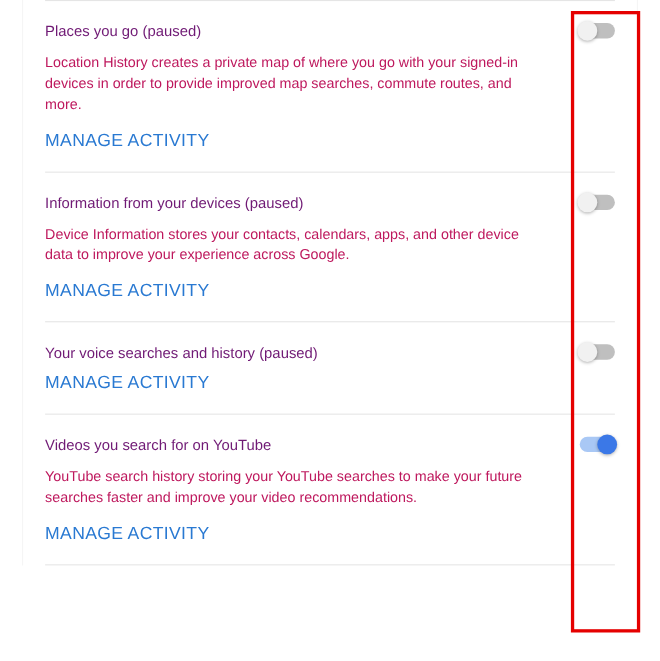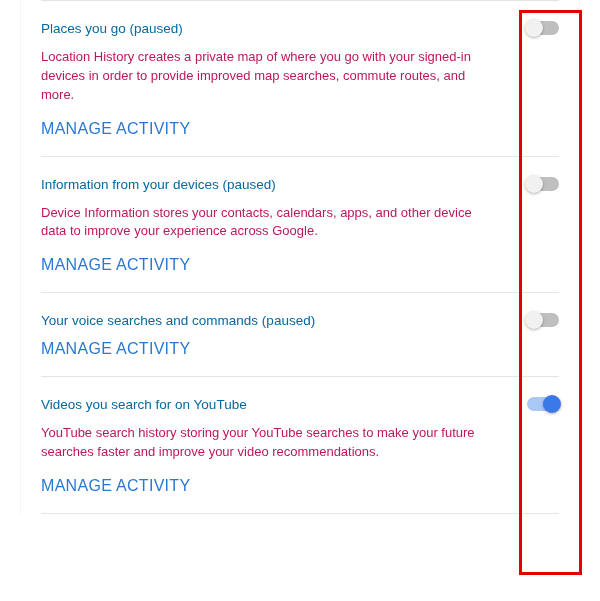--- a/index.html
+++ b/index.html
@@ -23,21 +23,21 @@
       margin-bottom: 20px;
     }
     .section {
       padding-bottom: 18px;
       border-bottom: 1px solid #e5e5e5;
       margin-bottom: 20px;
       position: relative;
     }
     .section-title {
       font-size: 13.5px;
-      color: #0369a1;
+      color: #701a75;
       font-weight: 400;
       margin-bottom: 12px;
       padding-right: 60px;
     }
     .section-desc {
       font-size: 13px;
       color: #be185d;
       line-height: 1.45;
       margin-bottom: 15px;
       padding-right: 60px;
@@ -112,21 +112,21 @@
       </div>
     <div class="section-title">Information from your devices (paused)</div>
     <div class="section-desc">Device Information stores your contacts, calendars, apps, and other device data to improve your experience across Google.</div>
     <a class="manage-link" href="#">MANAGE ACTIVITY</a>
   </div>
 
   <div class="section">
     <div class="toggle off">
         <div class="toggle-knob"></div>
       </div>
-    <div class="section-title">Your voice searches and commands (paused)</div>
+    <div class="section-title">Your voice searches and history (paused)</div>
     <a class="manage-link" href="#">MANAGE ACTIVITY</a>
   </div>
 
   <div class="section">
     <div class="toggle on">
         <div class="toggle-knob"></div>
       </div>
     <div class="section-title">Videos you search for on YouTube</div>
     <div class="section-desc">YouTube search history storing your YouTube searches to make your future searches faster and improve your video recommendations.</div>
     <a class="manage-link" href="#">MANAGE ACTIVITY</a>

